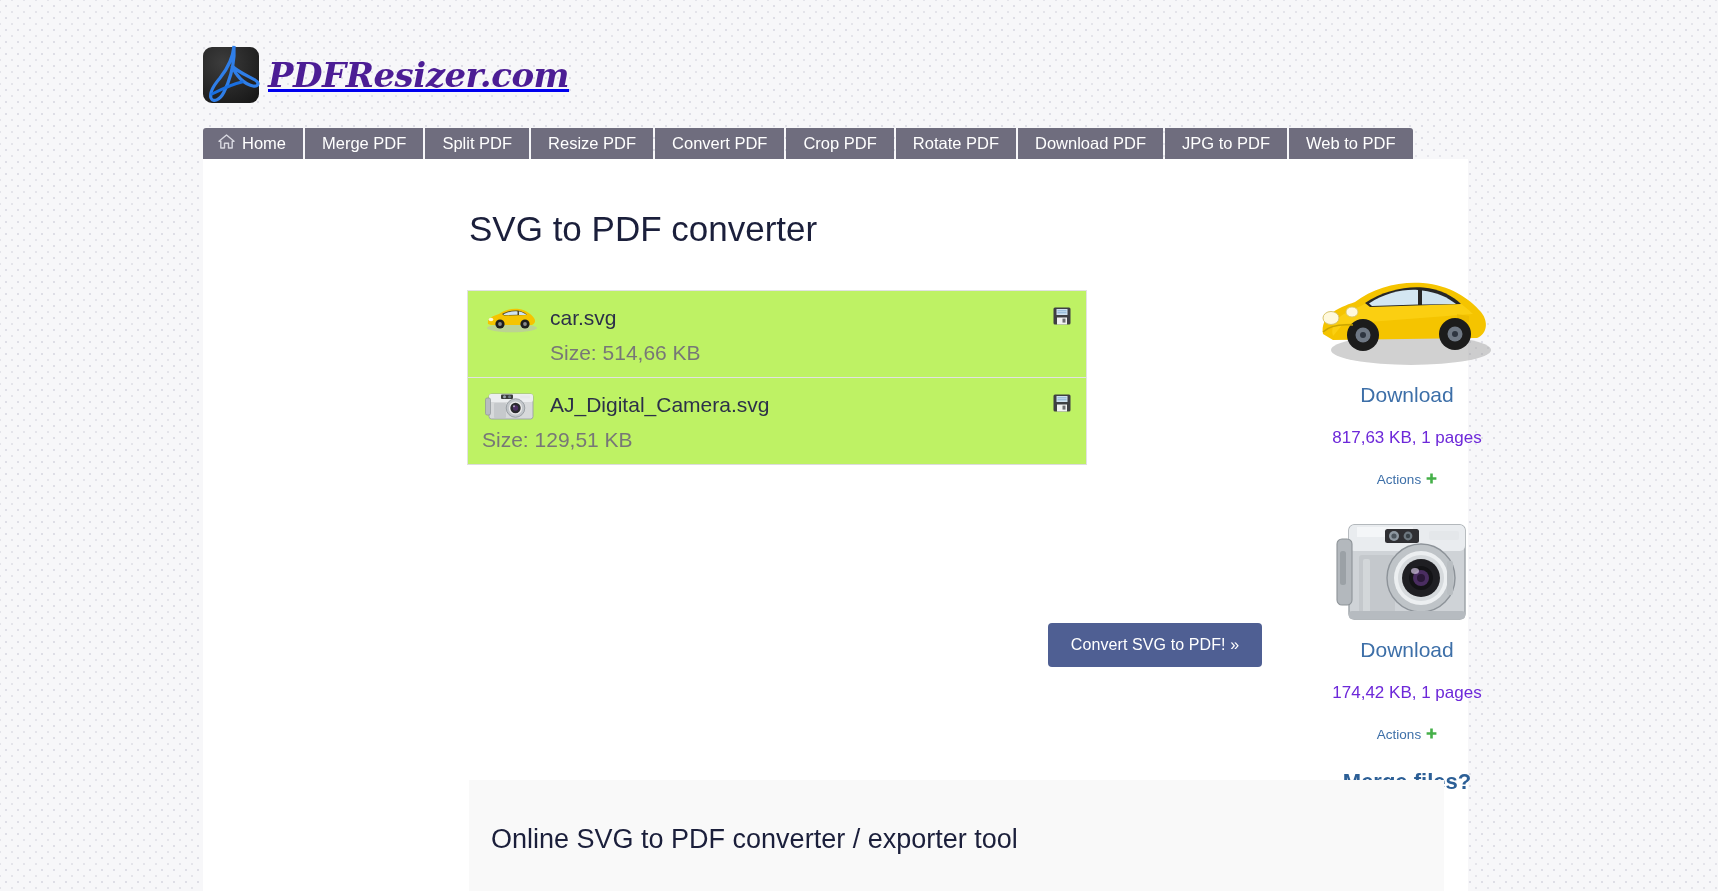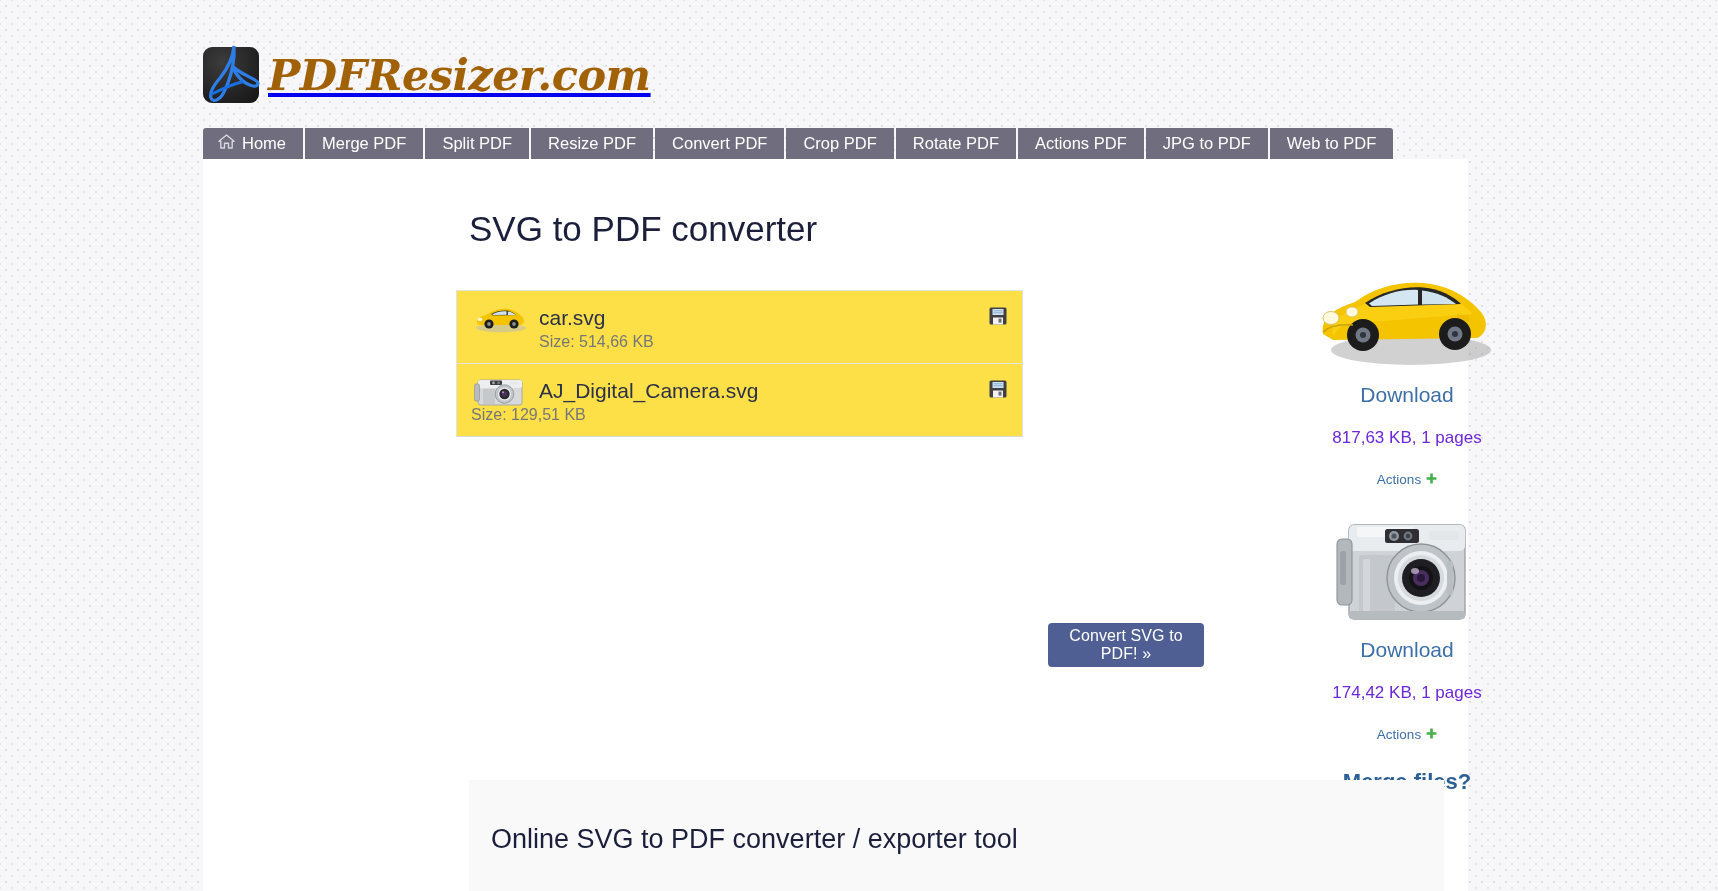--- a/index.html
+++ b/index.html
@@ -43,22 +43,22 @@
     background: radial-gradient(circle at 35% 28%, #3c3c3c 0%, #2a2a2a 45%, #141414 100%);
     position: relative;
     overflow: visible;
     flex: 0 0 auto;
   }
   .logo-mark svg { position: absolute; left: -5px; top: -5px; }
   .logo-text {
     font-family: "DejaVu Serif", serif;
     font-style: italic;
     font-weight: bold;
-    font-size: 43px;
-    color: #a16207;
+    font-size: 34px;
+    color: #4c1d95;
     letter-spacing: -0.5px;
     white-space: nowrap;
     line-height: 1;
   }
 
   
   .navbar {
     position: absolute;
     left: 203px;
     top: 128px;
@@ -101,26 +101,26 @@
     font-size: 35px;
     color: #1b1f3b;
     font-weight: normal;
     margin: 0;
     white-space: nowrap;
   }
 
   
   .file-list {
     position: absolute;
-    left: 253px;
+    left: 264px;
     top: 131px;
-    width: 567px;
+    width: 620px;
     border: 1px solid #e2e2e2;
     border-bottom: 1px solid #dcdcdc;
-    background: #fde047;
+    background: #bef264;
   }
   .file-row {
     position: relative;
     padding: 12px 14px 12px 14px;
     border-bottom: 1px solid #e2e2e2;
     min-height: 66px;
   }
   .file-row:last-child { border-bottom: none; }
   .file-row-top {
     display: flex;
@@ -134,40 +134,40 @@
     display: flex;
     align-items: center;
     justify-content: center;
   }
   .file-name {
     font-size: 21px;
     color: #2c3049;
     white-space: nowrap;
   }
   .file-size {
-    font-size: 16px;
+    font-size: 21px;
     color: #777777;
-    margin-top: 0;
+    margin-top: 8px;
   }
   .file-row.row-indent .file-size { padding-left: 68px; }
   .save-btn {
     position: absolute;
     right: 15px;
     top: 16px;
     width: 18px;
     height: 18px;
     cursor: pointer;
   }
 
   
   .convert-btn {
     position: absolute;
     left: 845px;
     top: 464px;
-    width: 156px;
+    width: 214px;
     height: 44px;
     background: #4f5f93;
     color: #ffffff;
     border: none;
     border-radius: 4px;
     font-size: 16px;
     font-family: "Liberation Sans", sans-serif;
     cursor: pointer;
     letter-spacing: 0.1px;
   }
@@ -277,21 +277,21 @@
     <div class="nav-tab">
         <span>Convert PDF</span>
       </div>
     <div class="nav-tab">
         <span>Crop PDF</span>
       </div>
     <div class="nav-tab">
         <span>Rotate PDF</span>
       </div>
     <div class="nav-tab">
-        <span>Actions PDF</span>
+        <span>Download PDF</span>
       </div>
     <div class="nav-tab">
         <span>JPG to PDF</span>
       </div>
     <div class="nav-tab">
         <span>Web to PDF</span>
       </div>
   </nav>
 
   <div class="content">

